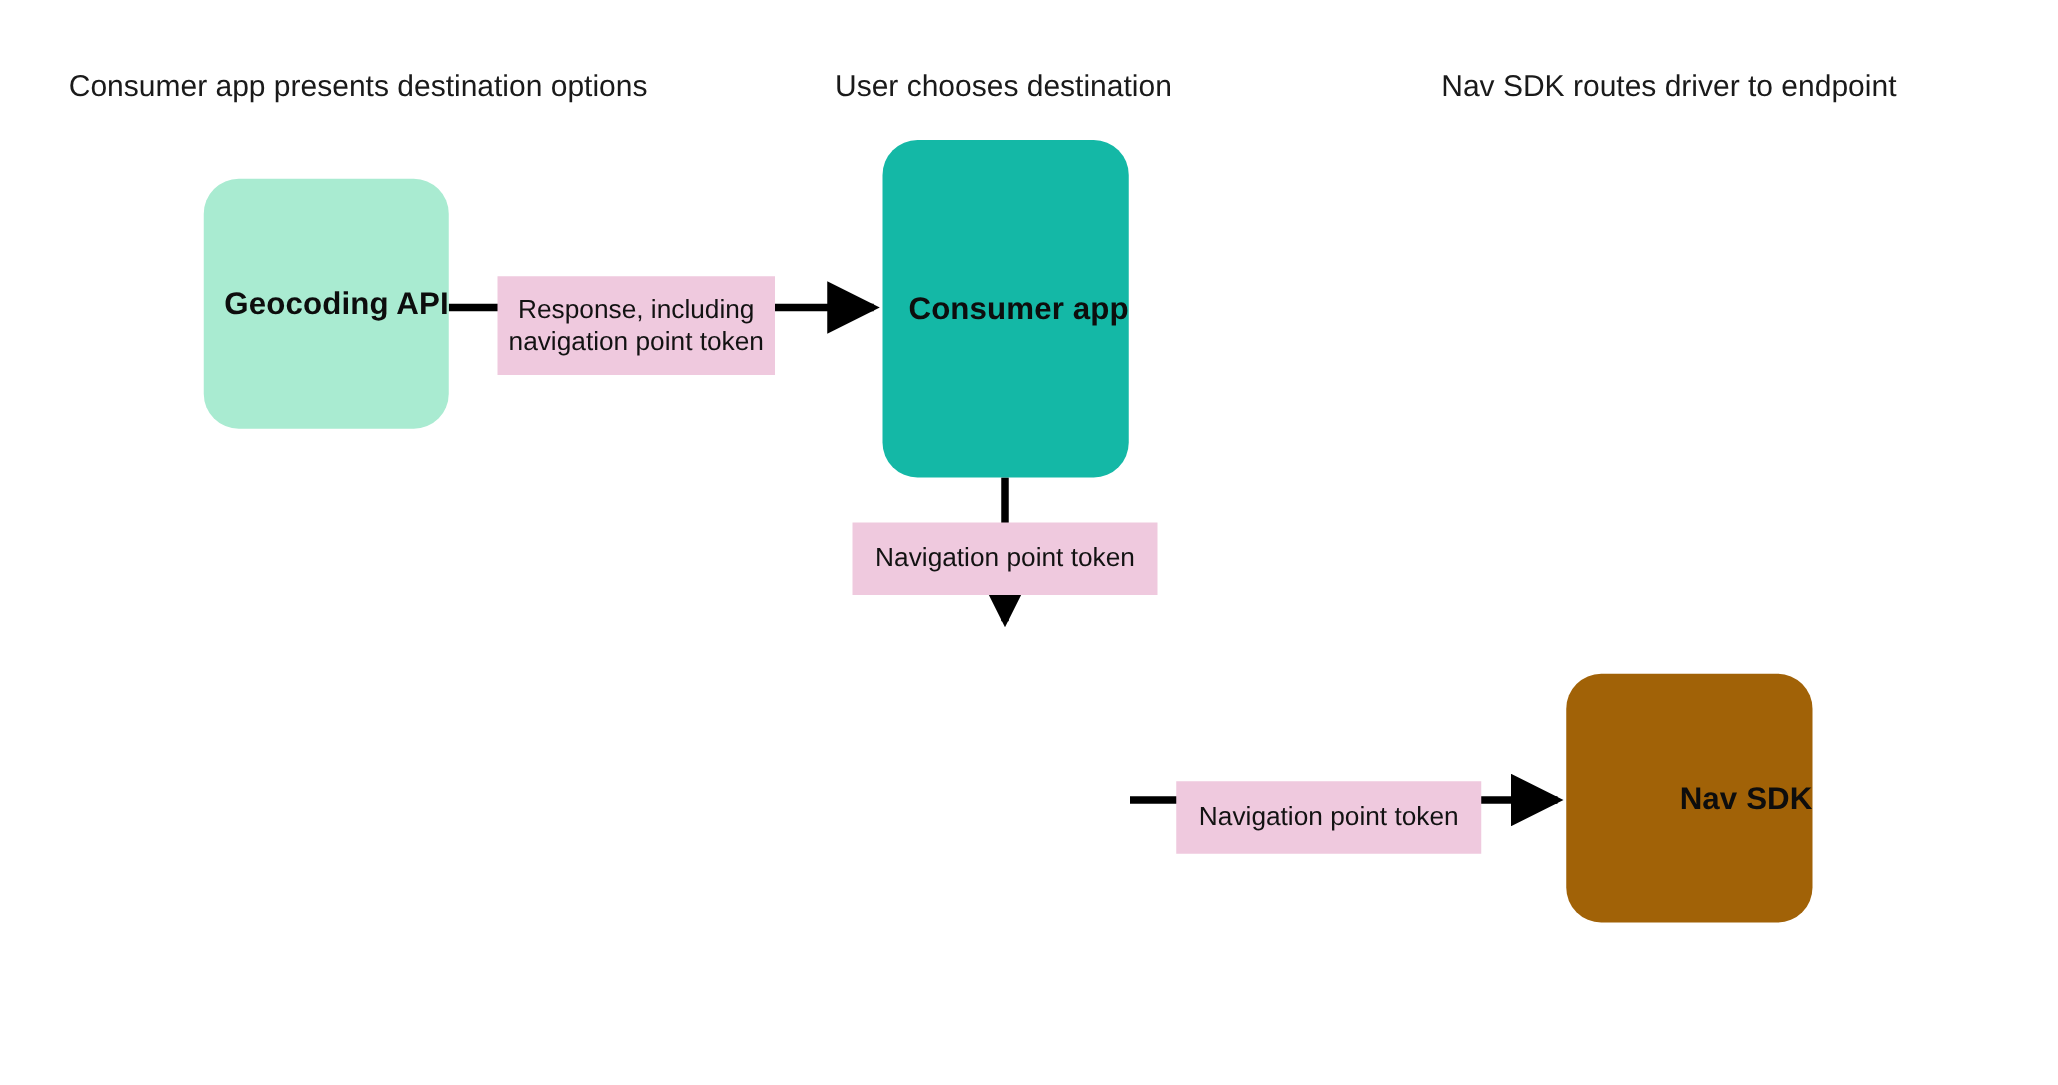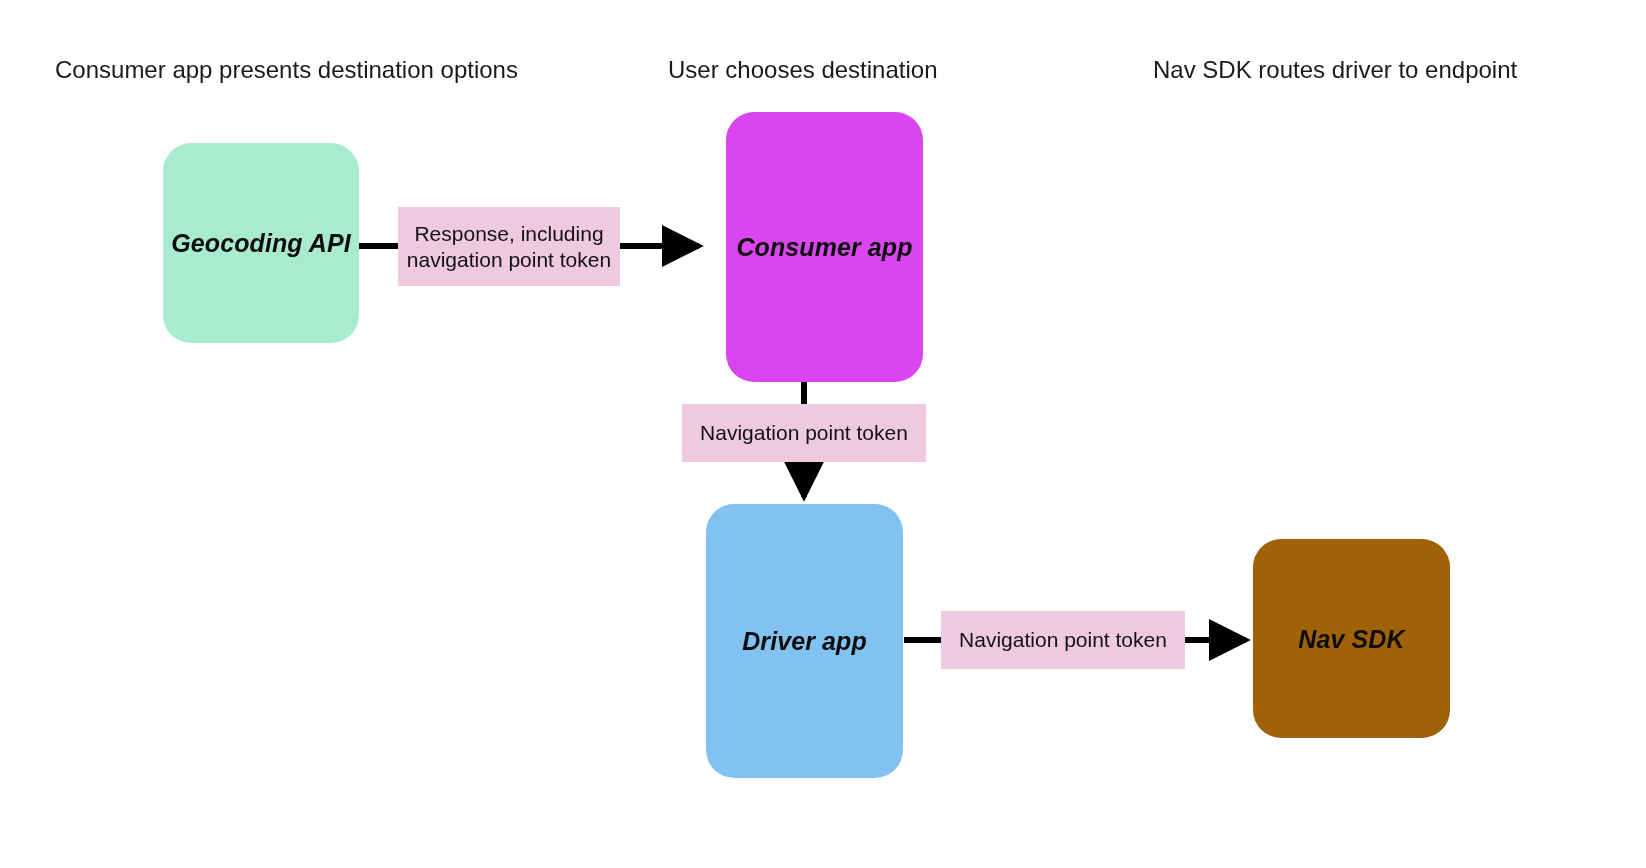--- a/index.html
+++ b/index.html
@@ -26,35 +26,34 @@
   #head-0{left:55px;top:54px;}
   #head-1{left:668px;top:54px;}
   #head-2{left:1153px;top:54px;}
 
   
   .node{
     position:absolute;
     box-sizing:border-box;
     display:flex;
     align-items:center;
-    justify-content:center;
+    justify-content:flex-end;
     border-radius:28px;
     text-align:center;
     z-index:2;
-    font-style:italic;
   }
   .node .node-label{
     font-size:25px;
     font-weight:700;
     color:#0d0d0d;
     line-height:30px;
     letter-spacing:0.1px;
   }
   #node-geocoding{left:163px;top:142px;width:196px;height:200px;background:#a9ebd1;}
-  #node-consumer {left:706px;top:111px;width:197px;height:270px;background:#d946ef;margin-left:20px;}
+  #node-consumer {left:706px;top:111px;width:197px;height:270px;background:#14b8a6;}
   #node-driver   {left:706px;top:503px;width:197px;height:274px;background:#82c2f0;}
   #node-navsdk   {left:1253px;top:538px;width:197px;height:199px;background:#a16207;}
 
   
   #edges{position:absolute;left:0;top:0;width:1646px;height:868px;z-index:1;}
 
   
   .edge-label{
     position:absolute;
     background:#efc9de;
@@ -62,20 +61,21 @@
     display:flex;
     align-items:center;
     justify-content:center;
     text-align:center;
     z-index:3;
     color:#121212;
     font-size:21px;
     line-height:26px;
     font-weight:400;
     padding:2px 6px;
+    margin-top:14px;
   }
   #label-response{left:398px;top:206px;width:222px;height:79px;}
   #label-navtoken-1{left:682px;top:403px;width:244px;height:58px;}
   #label-navtoken-2{left:941px;top:610px;width:244px;height:58px;}
 </style>
 </head>
 <body>
 
 <div id="canvas">
 
@@ -98,23 +98,20 @@
   </svg>
 
   <div class="node" id="node-geocoding">
     <span class="node-label">Geocoding API</span>
   </div>
 
   <div class="node" id="node-consumer">
     <span class="node-label">Consumer app</span>
   </div>
 
-  <div class="node" id="node-driver">
-    <span class="node-label">Driver app</span>
-  </div>
 
   <div class="node" id="node-navsdk">
     <span class="node-label">Nav SDK</span>
   </div>
 
   <div class="edge-label" id="label-response">Response, including navigation point token</div>
 
   <div class="edge-label" id="label-navtoken-1">Navigation point token</div>
 
   <div class="edge-label" id="label-navtoken-2">Navigation point token</div>

